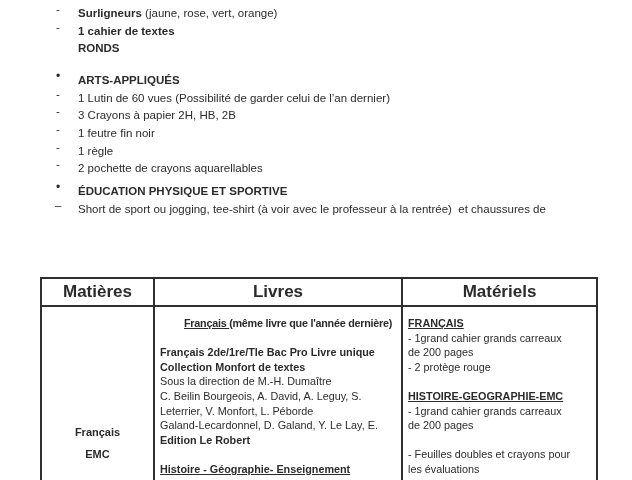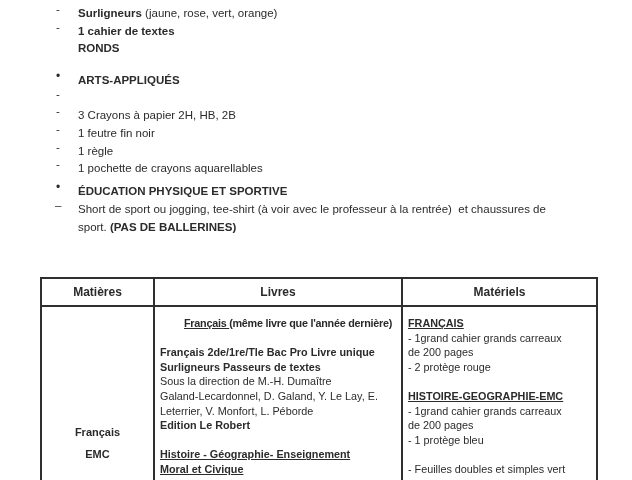--- a/index.html
+++ b/index.html
@@ -28,21 +28,21 @@
   .tbl {
     position:absolute; left:40px; top:277px; width:558px;
     border:2px solid #2f2f2f;
     box-sizing: border-box;
   }
   .trow { display:grid; grid-template-columns:113px 248px 1fr; }
   .thead { border-bottom:2px solid #2f2f2f; height:26px; }
   .th {
     border-right:2px solid #2f2f2f;
     display:flex; align-items:center; justify-content:center;
-    font-weight:bold; font-size:12px;
+    font-weight:bold; font-size:17px;
   }
   .th:last-child, .td:last-child { border-right:none; }
   .tbody { height: 215px; }
   .td {
     border-right:2px solid #2f2f2f;
     box-sizing:border-box;
     font-size:10.8px;
     line-height:14.6px;
     padding:9px 2px 0 5px;
   }
@@ -76,48 +76,46 @@
     <div class="row">
       <span class="tx b">RONDS</span>
     </div>
 
     <div class="row gap14">
       <span class="bullet">•</span>
       <span class="tx b">ARTS-APPLIQUÉS</span>
     </div>
     <div class="row">
       <span class="mk">-</span>
+      <span class="tx">1 Lutin de 60 vues (Possibilité de garder celui de l’an dernier)</span>
     </div>
     <div class="row">
       <span class="mk">-</span>
       <span class="tx">3 Crayons à papier 2H, HB, 2B</span>
     </div>
     <div class="row">
       <span class="mk">-</span>
       <span class="tx">1 feutre fin noir</span>
     </div>
     <div class="row">
       <span class="mk">-</span>
       <span class="tx">1 règle</span>
     </div>
     <div class="row">
       <span class="mk">-</span>
-      <span class="tx">1 pochette de crayons aquarellables</span>
+      <span class="tx">2 pochette de crayons aquarellables</span>
     </div>
 
     <div class="row gap5">
       <span class="bullet">•</span>
       <span class="tx b">ÉDUCATION PHYSIQUE ET SPORTIVE</span>
     </div>
     <div class="row">
       <span class="mkdash">–</span>
       <span class="tx">Short de sport ou jogging, tee-shirt (à voir avec le professeur à la rentrée)  et chaussures de</span>
-    </div>
-    <div class="row">
-      <span class="tx"><span>sport. </span><span class="b">(PAS DE BALLERINES)</span></span>
     </div>
 
   </div>
 
   <div class="tbl">
     <div class="trow thead">
       <div class="th">Matières</div>
       <div class="th">Livres</div>
       <div class="th">Matériels</div>
     </div>
@@ -125,41 +123,41 @@
 
       <div class="td td-subjects">
         <div class="ln">Français</div>
         <div class="ln">EMC</div>
       </div>
 
       <div class="td">
         <div class="ln tight"><span class="b u">Français </span><span class="b">(même livre que l'année dernière)</span></div>
         <div class="blank"></div>
         <div class="ln b">Français 2de/1re/Tle Bac Pro Livre unique</div>
-        <div class="ln b">Surligneurs Passeurs de textes</div>
+        <div class="ln b">Collection Monfort de textes</div>
         <div class="ln">Sous la direction de M.-H. Dumaître</div>
+        <div class="ln">C. Beilin Bourgeois, A. David, A. Leguy, S.</div>
+        <div class="ln">Leterrier, V. Monfort, L. Péborde</div>
         <div class="ln">Galand-Lecardonnel, D. Galand, Y. Le Lay, E.</div>
-        <div class="ln">Leterrier, V. Monfort, L. Péborde</div>
         <div class="ln b">Edition Le Robert</div>
         <div class="blank"></div>
         <div class="ln b u">Histoire - Géographie- Enseignement</div>
         <div class="ln b u">Moral et Civique</div>
       </div>
 
       <div class="td">
         <div class="ln b u">FRANÇAIS</div>
         <div class="ln">- 1grand cahier grands carreaux</div>
         <div class="ln">de 200 pages</div>
         <div class="ln">- 2 protège rouge</div>
         <div class="blank"></div>
         <div class="ln b u">HISTOIRE-GEOGRAPHIE-EMC</div>
         <div class="ln">- 1grand cahier grands carreaux</div>
         <div class="ln">de 200 pages</div>
-        <div class="ln">- 1 protège bleu</div>
         <div class="blank"></div>
-        <div class="ln">- Feuilles doubles et simples vert</div>
+        <div class="ln">- Feuilles doubles et crayons pour</div>
         <div class="ln">les évaluations</div>
       </div>
 
     </div>
   </div>
 
 </div>
 
 </body></html>

